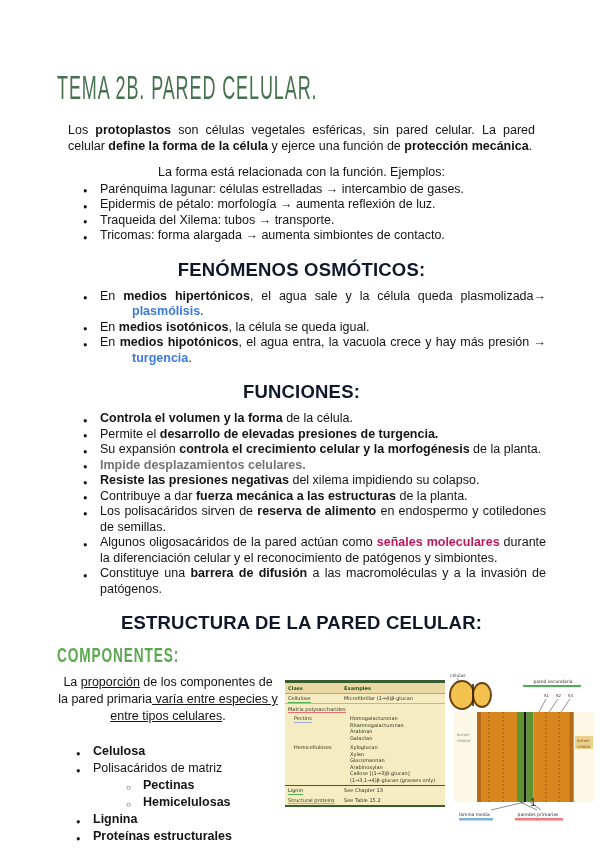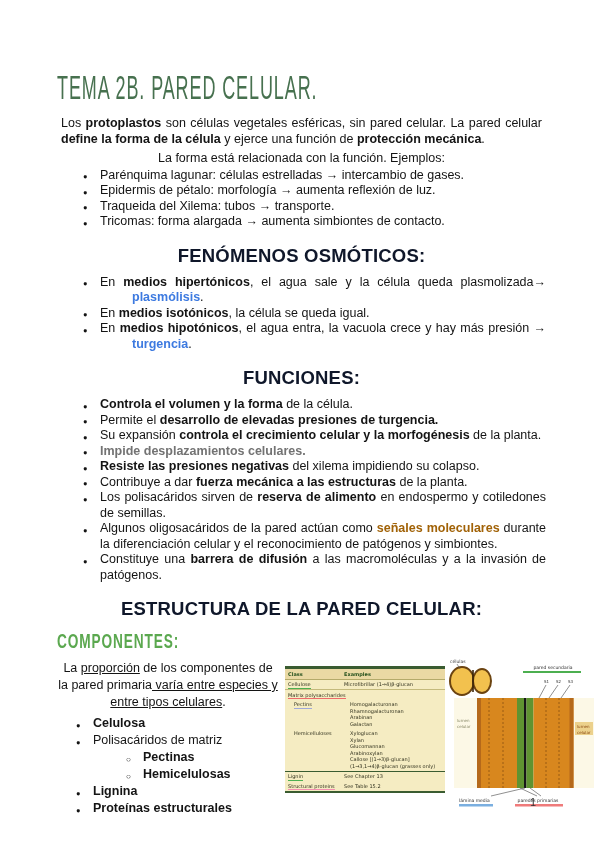--- a/index.html
+++ b/index.html
@@ -9,48 +9,48 @@
   }
   .content{position:absolute;left:57px;top:72px;width:489px;}
 
   
   .doc-title{
     display:inline-block;font-size:30px;line-height:32px;font-weight:400;
     color:#47714f;letter-spacing:1.5px;white-space:nowrap;
     transform:scale(0.60,1.10);transform-origin:0 50%;margin-bottom:8px;
   }
 
-  .p-just{text-align:justify;margin:4px;}
+  .p-just{text-align:justify;margin:11px;}
   p{margin:0;text-align:center;}
   .b{font-weight:bold;}
   .u{text-decoration:underline;}
   .c-blue{color:#3d7ae0;padding-left:32px;}
   .c-red{color:#737373;}
-  .c-magenta{color:#a16207;}
+  .c-magenta{color:#be185d;}
 
   h2.sec{
     font-size:18.5px;line-height:19px;font-weight:bold;color:#0f172a;
     text-align:center;margin:16px 0 10px 0;letter-spacing:.2px;
   }
 
   ul.blist{list-style:none;margin:1px 0 0 0;padding:0 0 0 43px;}
   ul.blist li{position:relative;margin:0;text-align:justify;}
   ul.blist li::before{content:"●";position:absolute;left:-17px;top:1.5px;font-size:7.5px;color:#141414;}
   ul.blist li.sub{padding-left:50px;}
   ul.blist li.sub::before{content:"○";left:33px;font-size:8px;}
 
   
   .comp-section{position:relative;margin-top:0;height:230px;}
   .comp-title{
     display:inline-block;font-size:19px;line-height:20px;font-weight:bold;color:#5ba84f;
     letter-spacing:1.2px;transform:scale(0.72,1.05);transform-origin:0 50%;white-space:nowrap;
     margin:4px 0 8px 0;
   }
   .comp-left{position:absolute;left:0;top:32px;width:222px;line-height:17px;}
-  .comp-left ul.blist{padding-left:36px;margin-top:4px;}
+  .comp-left ul.blist{padding-left:36px;margin-top:18px;}
   .comp-left li{margin-bottom:0.5px;text-align:left;}
 
   
   .fig-table{
     position:absolute;left:228px;top:38px;width:160px;
     background:#f5ecc2;border-top:3px solid #3a5c31;border-bottom:2px solid #3a5c31;
     font-family:"DejaVu Sans",sans-serif;font-size:5px;line-height:6.5px;color:#33331f;
   }
   .trow{display:flex;padding:1.5px 3px;}
   .trow .tc1{width:56px;flex:none;}

